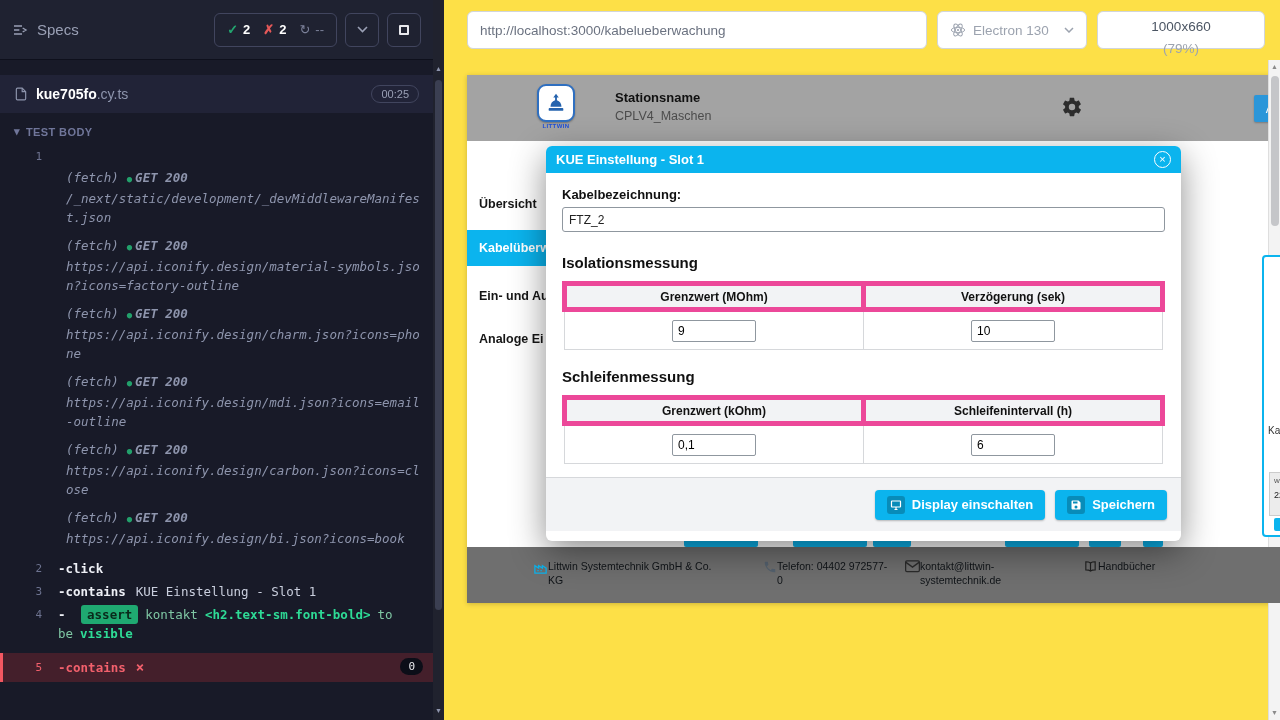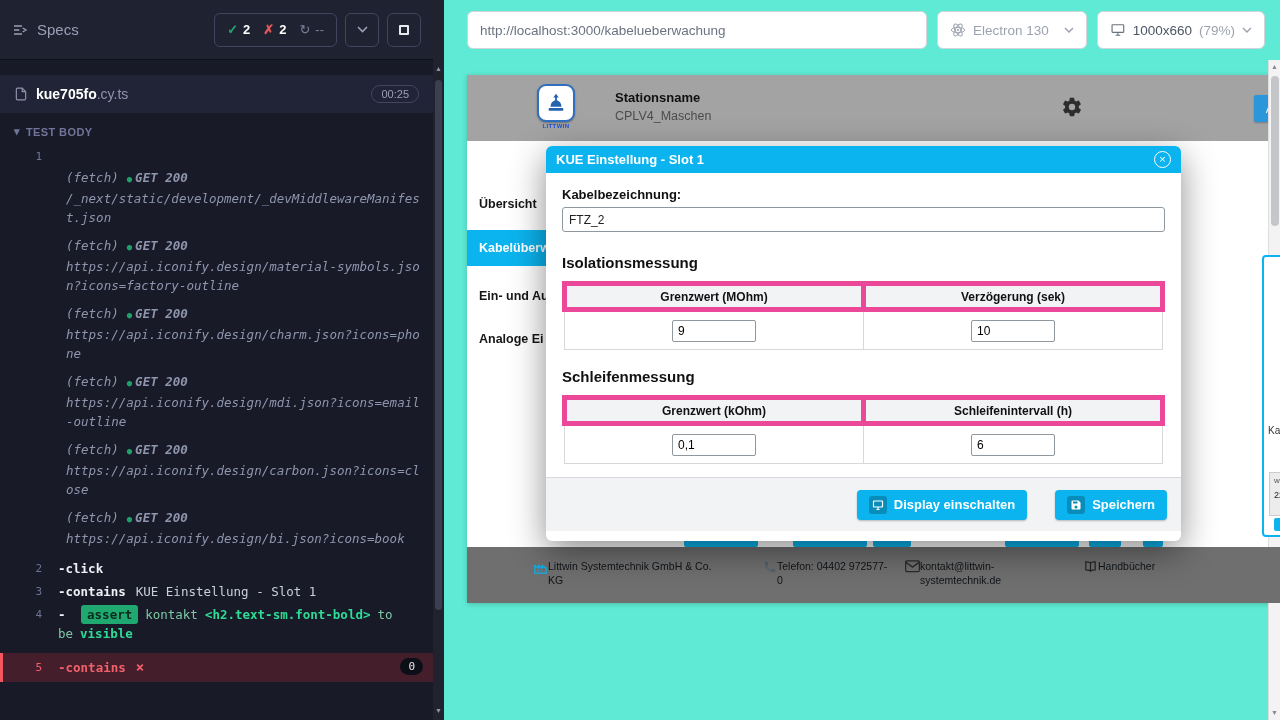--- a/index.html
+++ b/index.html
@@ -46,26 +46,26 @@
   .c-row.failed .c-num { width:55px; color:#f2606c; }
   .c-row.failed .cmd-name { color:#f2606c; }
   .fail-x { color:#f2606c; font-weight:bold; margin-left:10px; font-size:14px; }
   .fail-count { margin-left:auto; background:#0c0e18; color:#e8e9ed; font-size:11px; font-style:normal; border-radius:9px; padding:1px 8px; line-height:15px; height:17px; }
 
   .rep-scrollbar { width:11px; background:#20222e; position:relative; flex-shrink:0; }
   .sb-arrow { position:absolute; left:0; width:11px; text-align:center; color:#8e95ad; font-size:7px; line-height:10px; cursor:pointer; }
   .rep-thumb { position:absolute; left:2px; width:7px; top:80px; height:530px; background:#3b3f52; border-radius:4px; cursor:pointer; }
 
   
-  .stage { flex:1; position:relative; background:#5eead4; }
+  .stage { flex:1; position:relative; background:#fde047; }
   .stage-top { height:60px; display:flex; align-items:center; padding-left:23px; gap:10px; }
   .url-input { width:460px; height:38px; border:1px solid #d1d5db; border-radius:6px; background:#fff; color:#6b7280; font-size:13.5px; padding:0 12px; font-family:"Liberation Sans",sans-serif; }
   .sel-box { height:38px; background:#fff; border:1px solid #d1d5db; border-radius:6px; display:flex; align-items:center; gap:7px; padding:0 12px; cursor:pointer; }
   .browser-box { width:150px; color:#9ca3af; font-size:13.5px; }
-  .viewport-box { width:168px; font-size:13.5px; }
+  .viewport-box { width:168px; font-size:13.5px;flex-direction:column; }
   .vp-size { color:#4b5563; }
   .vp-scale { color:#9ca3af; }
   .chev { margin-left:auto; }
 
   .stage-scrollbar { position:absolute; right:0; top:60px; bottom:0; width:12px; background:#f3f3f3; border-left:1px solid #dedede; }
   .st-arrow { position:absolute; left:0; width:11px; text-align:center; color:#8a8a8a; font-size:7px; line-height:10px; cursor:pointer; }
   .st-thumb { position:absolute; left:2px; width:8px; top:16px; height:150px; background:#c5c6c9; border-radius:4px; cursor:pointer; }
 
   
   .app { position:absolute; left:23px; top:75px; width:888px; height:528px; background:#fff; box-shadow:0 1px 5px rgba(0,0,0,.2); overflow:hidden; }
@@ -110,21 +110,21 @@
   .modal-title { color:#fff; font-size:13px; font-weight:bold; }
   .modal-close { margin-left:auto; width:17px; height:17px; border:1.5px solid #fff; border-radius:50%; color:#fff; font-size:11px; line-height:13px; text-align:center; cursor:pointer; background:transparent; }
   .modal-body { padding:14px 16px 0 16px; }
   .field-label { font-size:13px; font-weight:bold; color:#111; margin-bottom:5px; }
   .text-input { width:100%; height:25px; border:1px solid #8f979f; border-radius:3px; font-size:12px; padding:0 6px; color:#222; font-family:inherit; }
   .section-heading { font-size:15px; font-weight:bold; color:#111; margin-top:22px; margin-bottom:10px; }
   .mtable { width:100%; border-collapse:collapse; }
   .mtable th { border:5px solid #ec4899; background:#f2f3f5; font-size:12px; font-weight:bold; height:26px; color:#111; }
   .mtable td { border:1px solid #d6d8db; height:40px; text-align:center; }
   .cell-input { width:84px; height:22px; border:1px solid #8f979f; border-radius:2px; font-size:12px; padding:0 5px; font-family:inherit; }
-  .modal-footer { margin-top:auto; background:#f2f3f5; border-top:1px solid #d6d8db; height:54px; display:flex; align-items:center; justify-content:flex-end; gap:28px; padding-right:14px; flex-shrink:0; }
+  .modal-footer { margin-top:auto; background:#f2f3f5; border-top:1px solid #d6d8db; height:54px; display:flex; align-items:center; justify-content:flex-end; gap:10px; padding-right:14px; flex-shrink:0; }
   .btn-cyan { display:flex; align-items:center; gap:7px; background:#0bb4ee; color:#fff; font-weight:bold; font-size:13px; height:30px; padding:0 12px; border:none; border-radius:4px; box-shadow:0 1px 2px rgba(0,0,0,.25); cursor:pointer; font-family:inherit; }
   .btn-ic { width:18px; height:18px; background:rgba(0,0,0,.22); border-radius:3px; display:flex; align-items:center; justify-content:center; }
 </style>
 </head>
 <body>
 
 <div class="root">
 
   <div class="reporter">
     <div class="rep-header">

